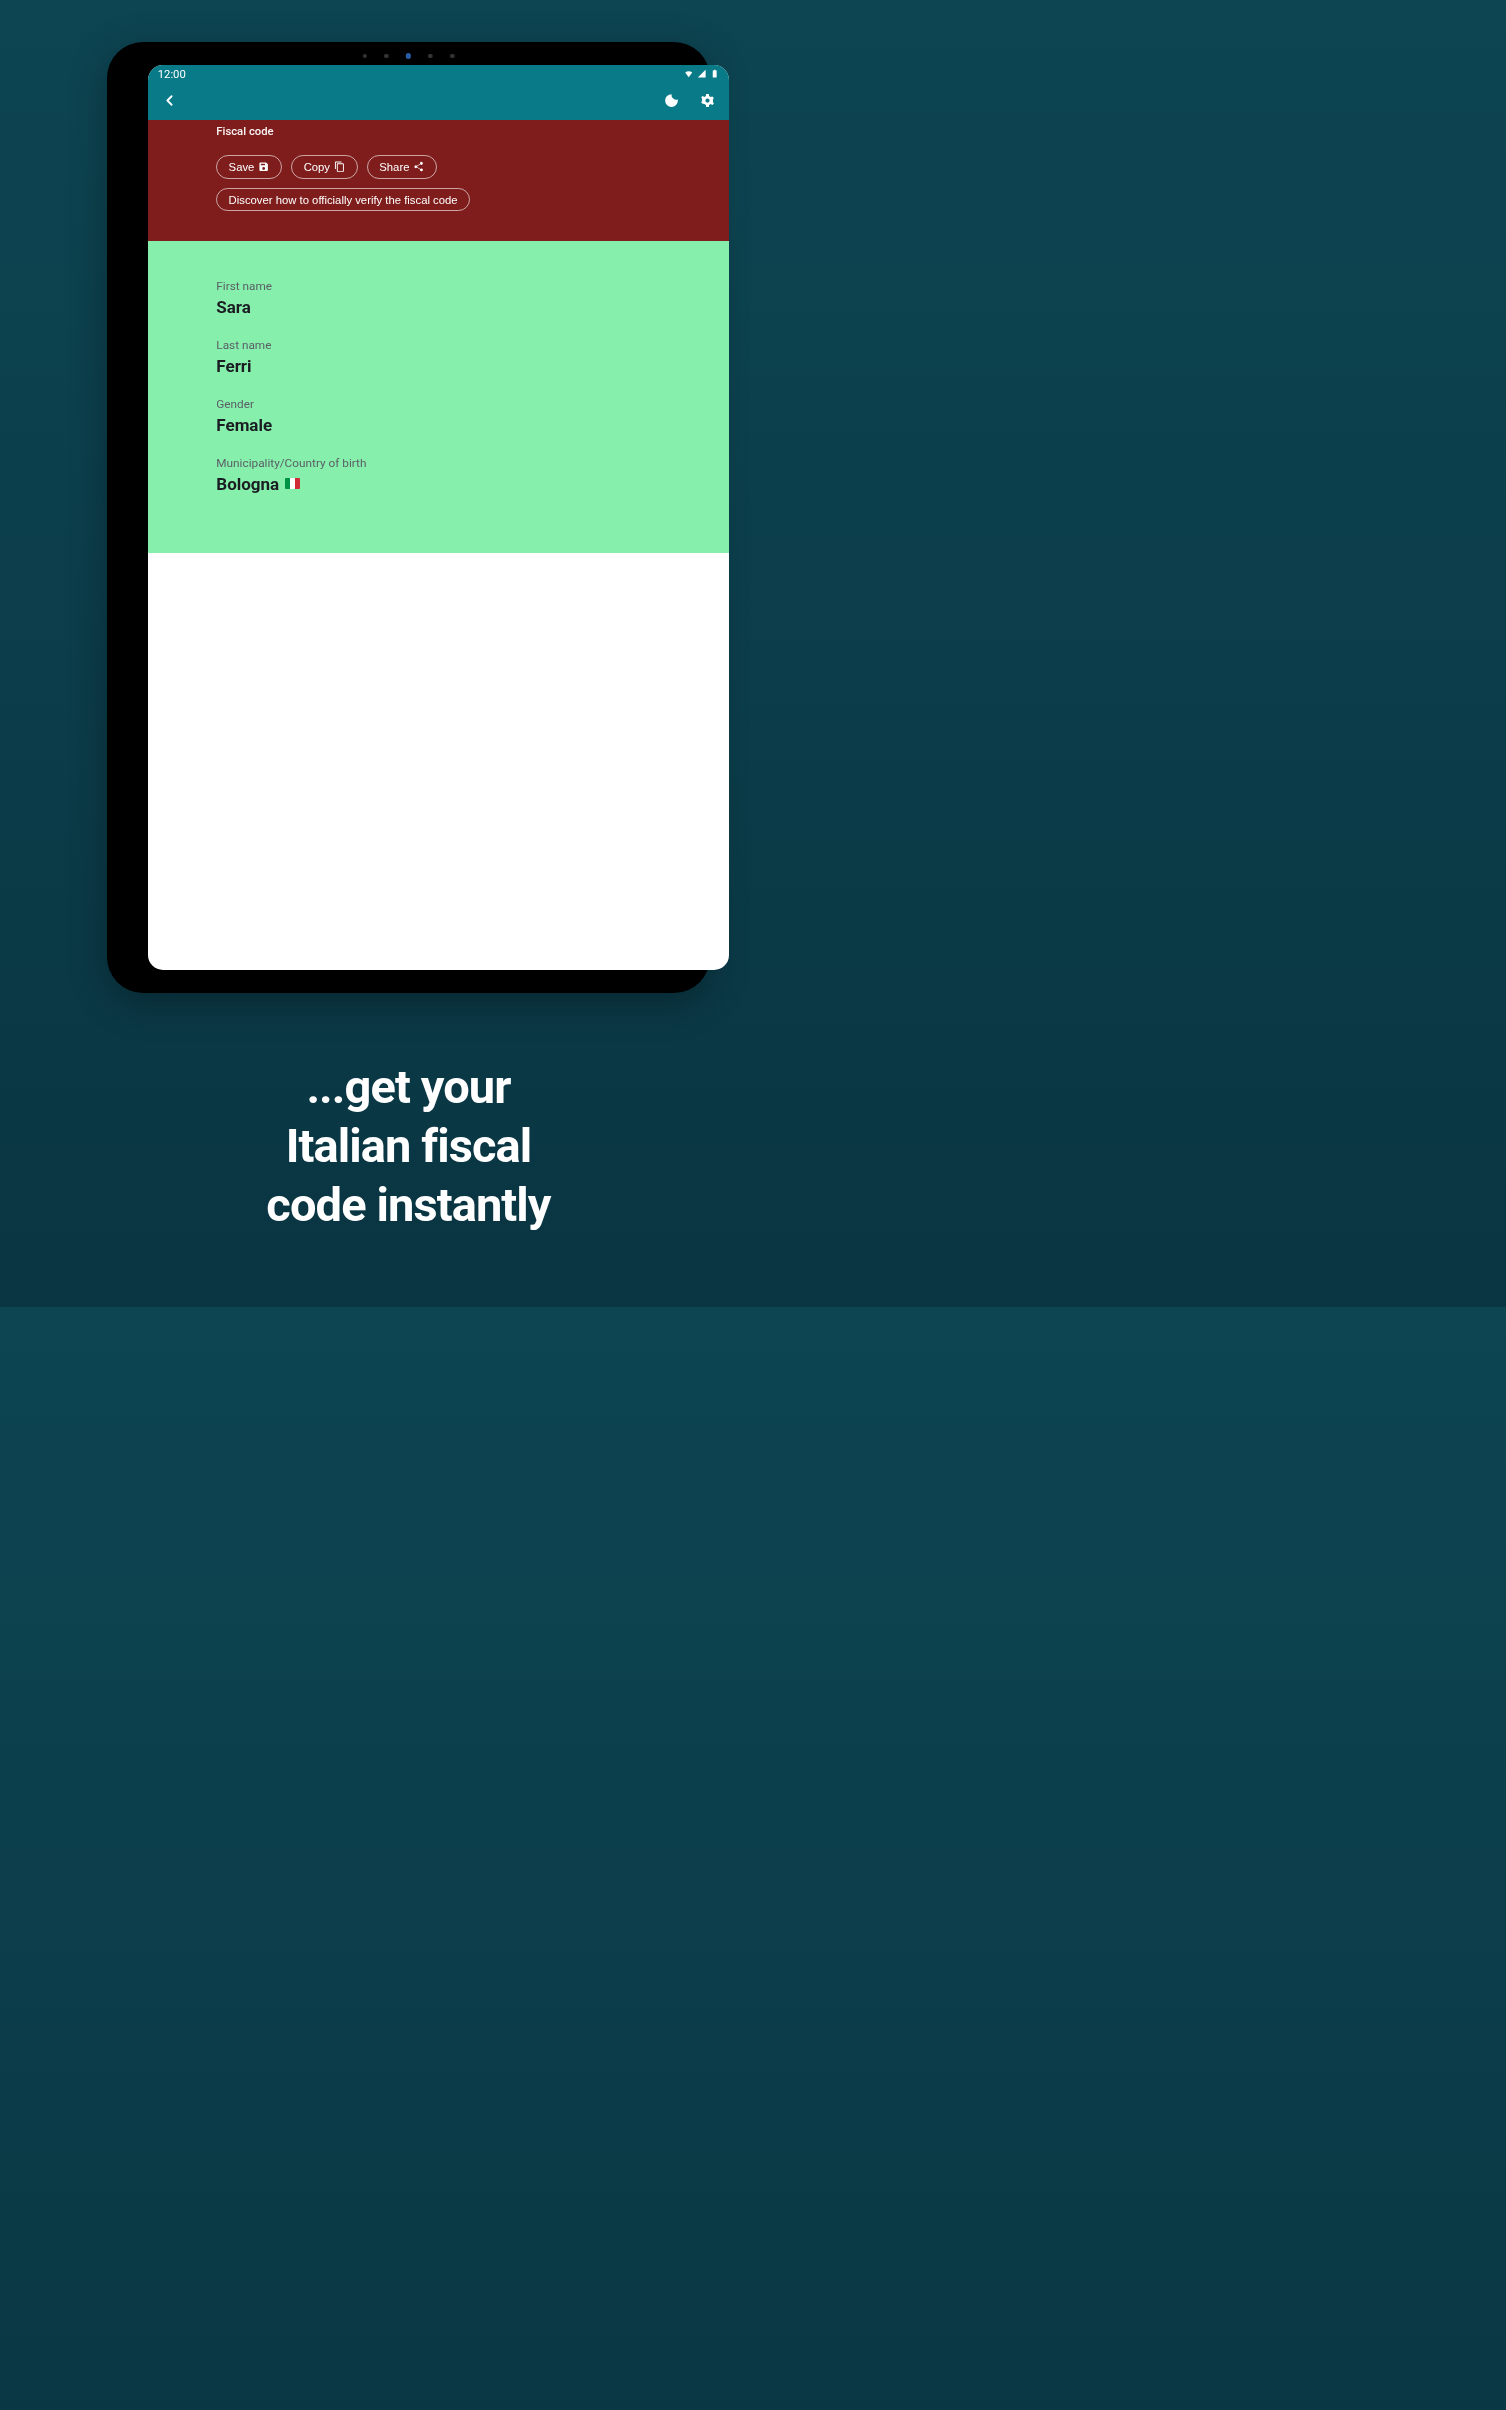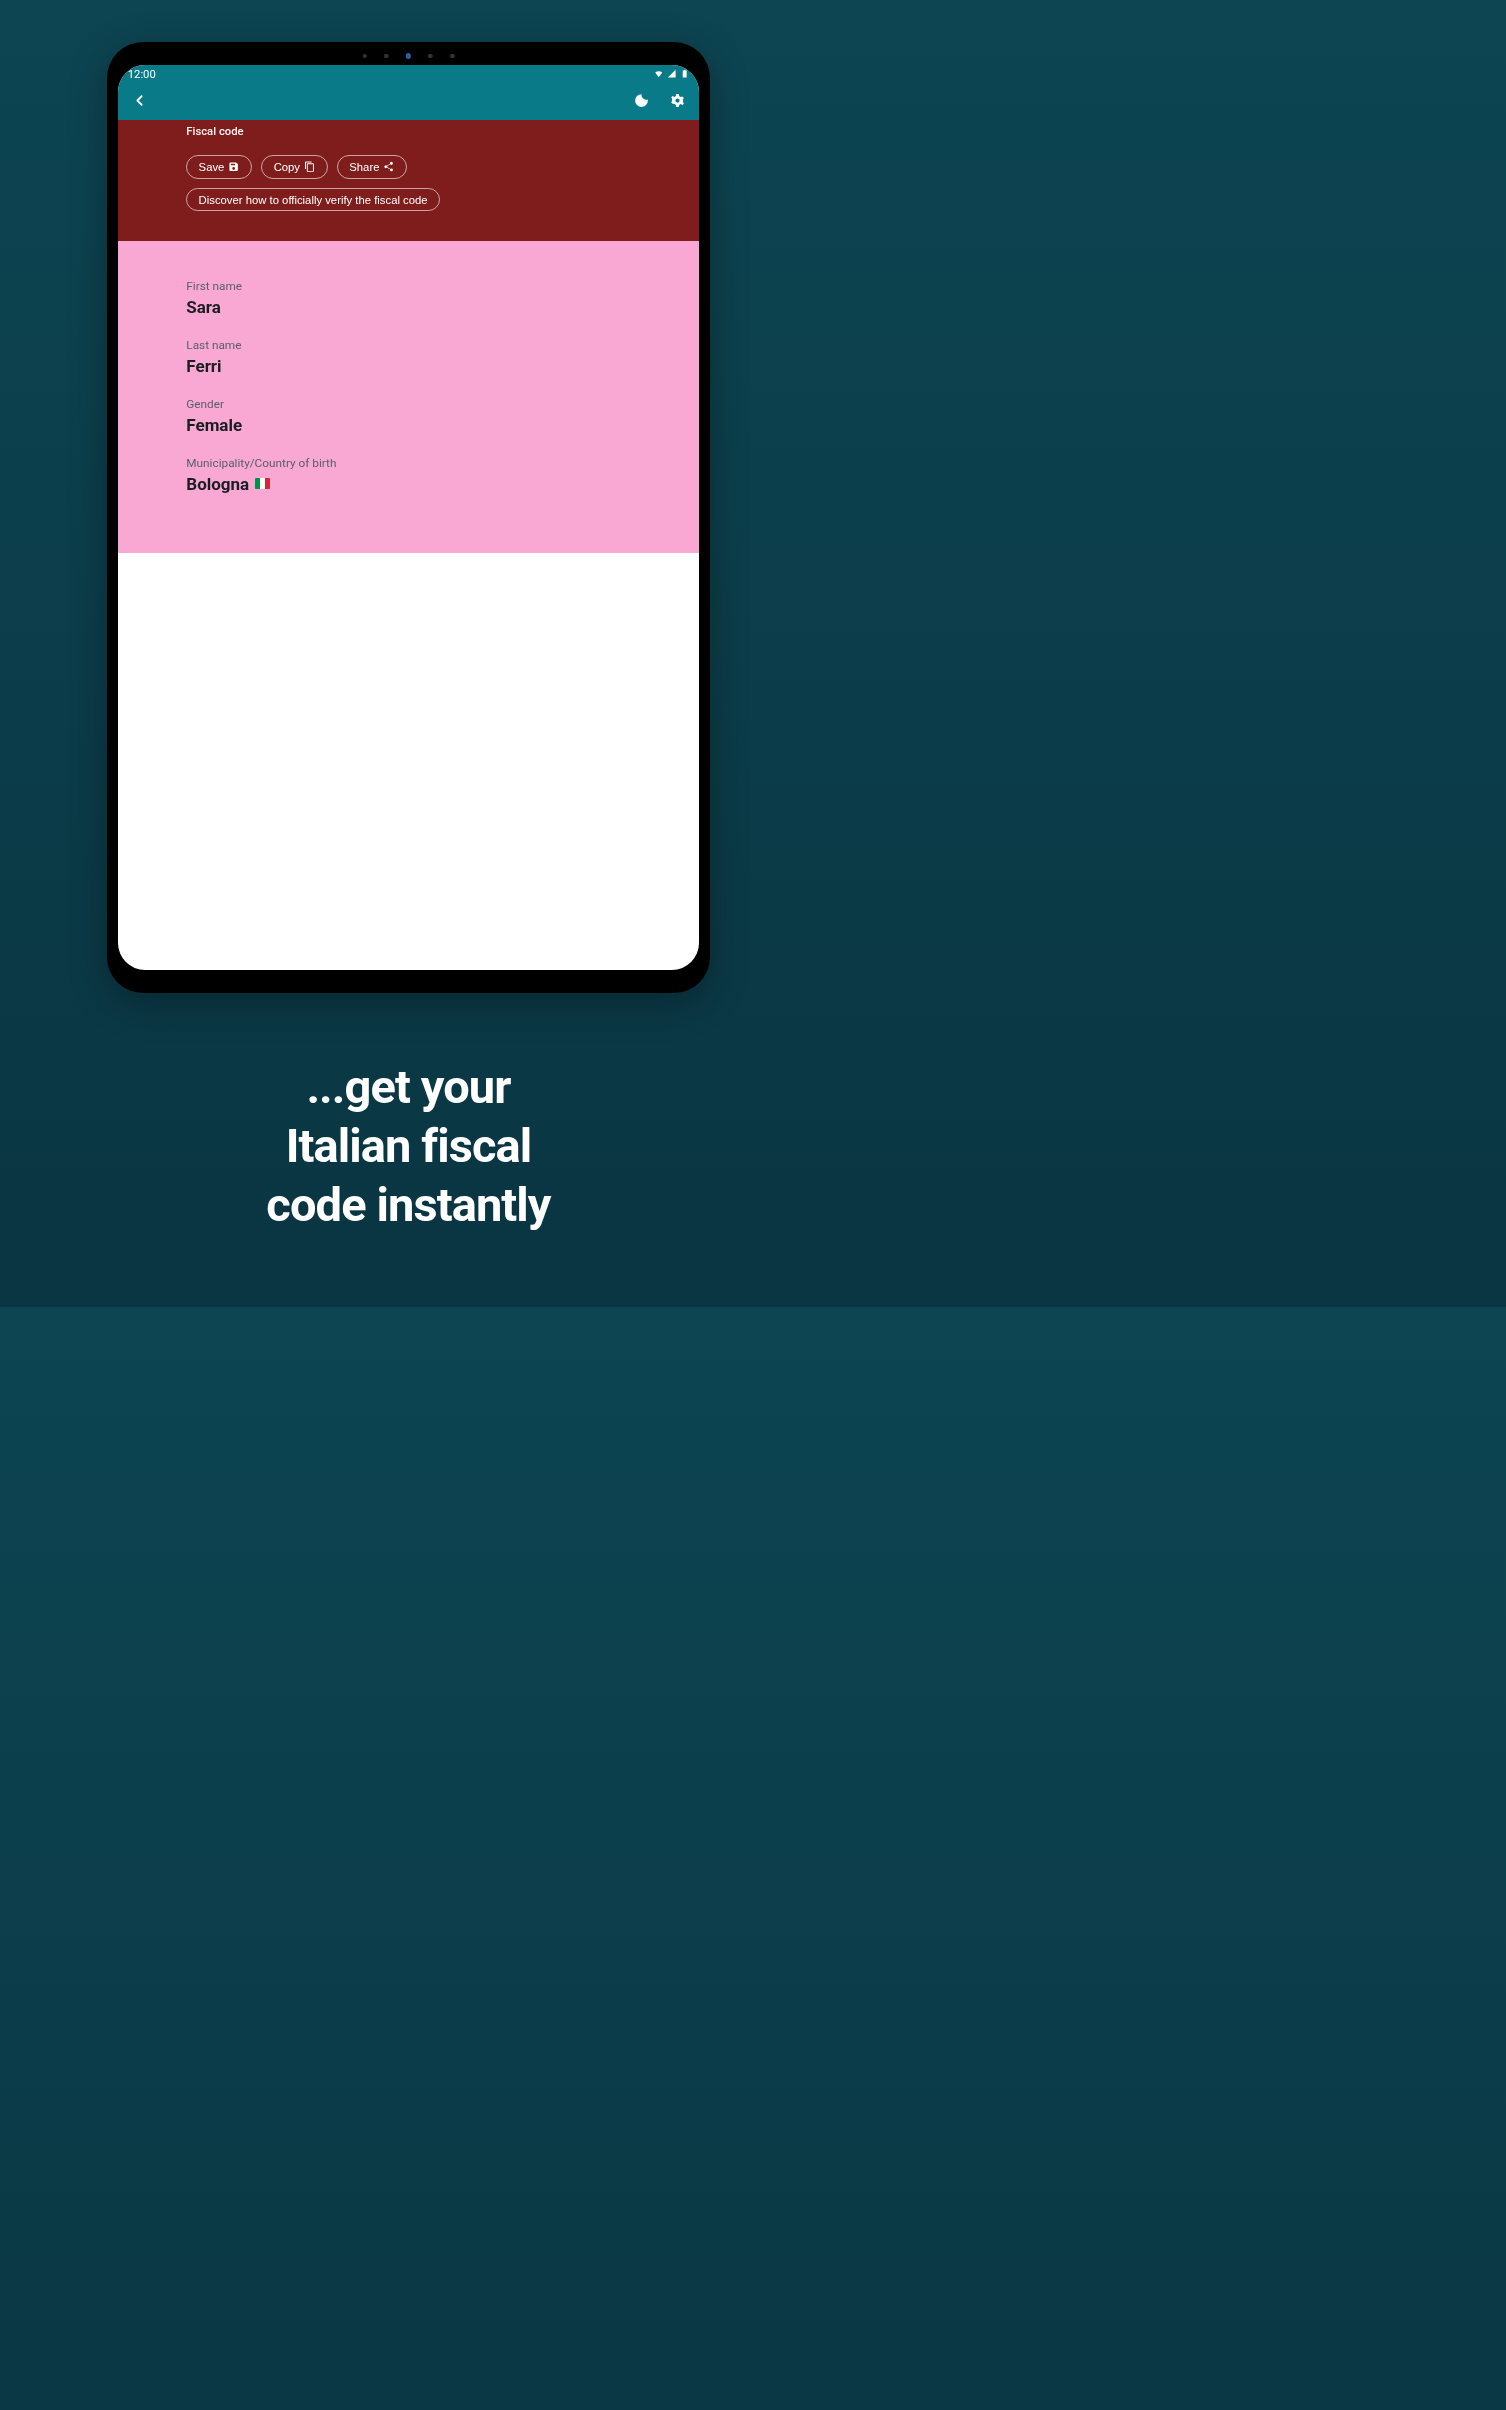--- a/index.html
+++ b/index.html
@@ -42,23 +42,24 @@
     align-items: center;
   }
   .camera-dots span {
     width: 4.7px; height: 4.7px; background: #333; border-radius: 50%;
   }
   .camera-dots span.blue { width: 5.6px; height: 5.6px; background: #2a5fa8; }
   .screen {
     width: 100%;
     height: 100%;
     background: #fff;
-    border-radius: 27px;
+    border-radius: 15px;
     overflow: hidden;
     position: relative;
+    margin-left: 30px;
   }
   .status-bar {
     background: #097a87;
     color: #fff;
     display: flex;
     justify-content: space-between;
     align-items: center;
     padding: 3.8px 9.4px 1.9px;
     font-size: 11.3px;
     height: 17px;
@@ -107,21 +108,21 @@
     color: #fff;
     display: flex;
     align-items: center;
     gap: 4px;
     cursor: pointer;
     background: transparent;
   }
   .chip svg { width: 11.3px; height: 11.3px; fill: #fff; }
   .chip-row-2 { margin-top: 9.4px; }
   .content {
-    background: #f9a8d4;
+    background: #86efac;
     padding: 38px 68px;
   }
   .field { margin-bottom: 21px; }
   .field-label {
     font-size: 11.8px;
     color: #5a5f66;
     margin-bottom: 3.8px;
   }
   .field-value {
     font-size: 17px;

